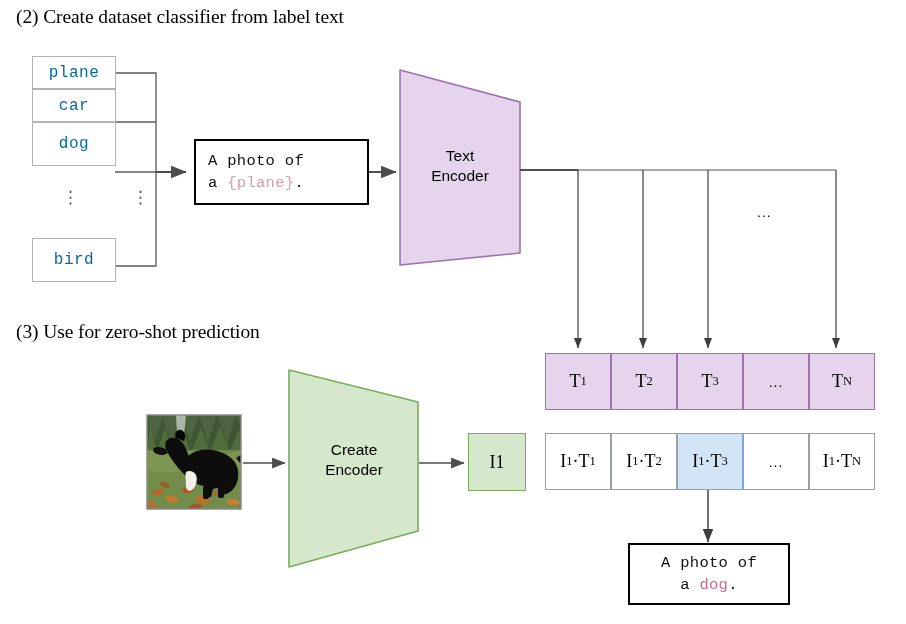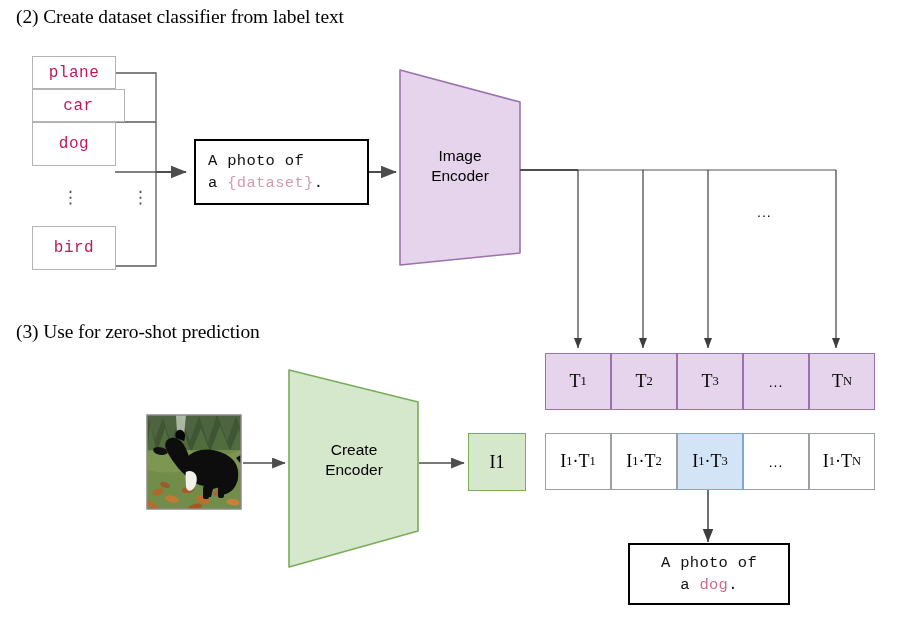--- a/index.html
+++ b/index.html
@@ -42,21 +42,21 @@
   
   .label-box {
     box-sizing: border-box;
     border: 1px solid #b3b3b3;
     background: #ffffff;
     display: flex;
     align-items: center;
     justify-content: center;
     font-family: "Liberation Mono", monospace;
     font-size: 16px;
-    color: #be185d;
+    color: #0369a1;
     letter-spacing: 0.5px;
   }
 
   
   .prompt-box {
     box-sizing: border-box;
     border: 2px solid #000000;
     background: #ffffff;
     display: flex;
     flex-direction: column;
@@ -270,34 +270,34 @@
     <line x1="419" y1="463" x2="464" y2="463" stroke="#4d4d4d" stroke-width="1.7" marker-end="url(#ah-dark)"></line>
 
     <line x1="708" y1="490" x2="708" y2="542" stroke="#4d4d4d" stroke-width="1.6" marker-end="url(#ah-thin)"></line>
   </svg>
 
   <div class="section-title abs" id="title-2">(2) Create dataset classifier from label text</div>
 
   <div class="section-title abs" id="title-3">(3) Use for zero-shot prediction</div>
 
   <div class="label-box abs" style="left:32px; top:56px; width:84px; height:33px;">plane</div>
-  <div class="label-box abs" style="left:32px; top:89px; width:93px; height:33px;">car</div>
+  <div class="label-box abs" style="left:32px; top:89px; width:84px; height:33px;">car</div>
   <div class="label-box abs" style="left:32px; top:122px; width:84px; height:44px;">dog</div>
-  <div class="label-box abs" style="left:32px; top:226px; width:84px; height:44px;">bird</div>
+  <div class="label-box abs" style="left:32px; top:238px; width:84px; height:44px;">bird</div>
 
   <div class="vdots abs" style="left:62px; top:196px; width:14px;">⋮</div>
   <div class="vdots abs" style="left:132px; top:196px; width:14px;">⋮</div>
 
   <div class="prompt-box abs" style="left:194px; top:139px; width:175px; height:66px;">
     <span>A photo of</span>
-    <span><span>a </span><span class="tok-var">{dataset}</span><span>.</span></span>
+    <span><span>a </span><span class="tok-var">{plane}</span><span>.</span></span>
   </div>
 
   <div class="encoder-label abs" style="left:410px; top:146px; width:100px;">
-    <div>Image</div>
+    <div>Text</div>
     <div>Encoder</div>
   </div>
 
   <div class="encoder-label abs" style="left:304px; top:440px; width:100px;">
     <div>Create</div>
     <div>Encoder</div>
   </div>
 
   <div class="ellipsis-inline abs" style="left:757px; top:204px;">...</div>
 

